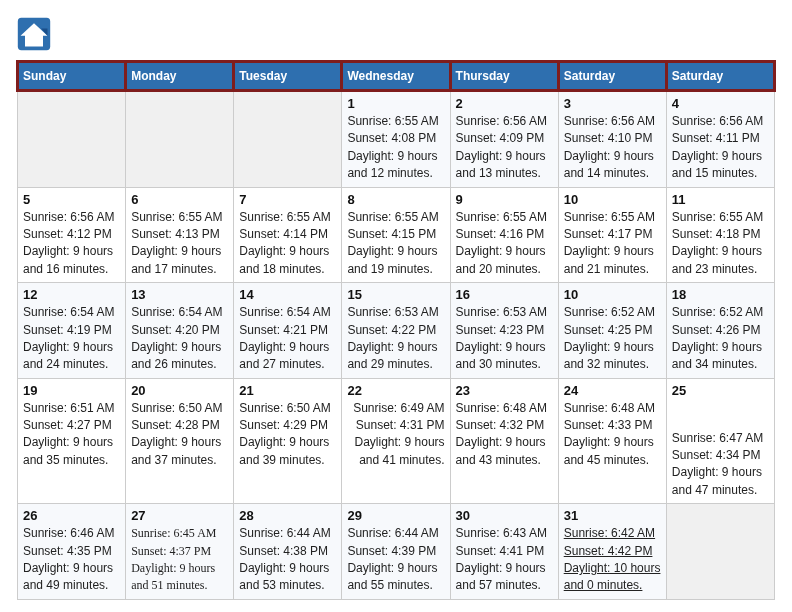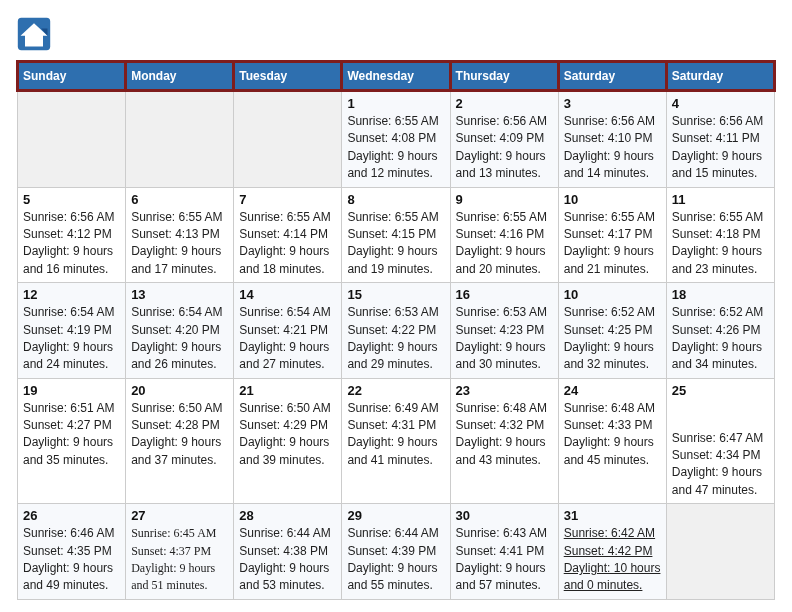--- a/index.html
+++ b/index.html
@@ -271,21 +271,21 @@
         </td>
         <td>
           <div class="day-number">21</div>
           <div class="day-info" style="white-space: pre-line;">Sunrise: 6:50 AM
 Sunset: 4:29 PM
 Daylight: 9 hours
 and 39 minutes.</div>
         </td>
         <td>
           <div class="day-number">22</div>
-          <div class="day-info" style="white-space: pre-line;">Sunrise: 6:49 AM
+          <div class="day-info" style="white-space: pre-line; text-align: right;">Sunrise: 6:49 AM
 Sunset: 4:31 PM
 Daylight: 9 hours
 and 41 minutes.</div>
         </td>
         <td>
           <div class="day-number">23</div>
           <div class="day-info" style="white-space: pre-line;">Sunrise: 6:48 AM
 Sunset: 4:32 PM
 Daylight: 9 hours
 and 43 minutes.</div>

